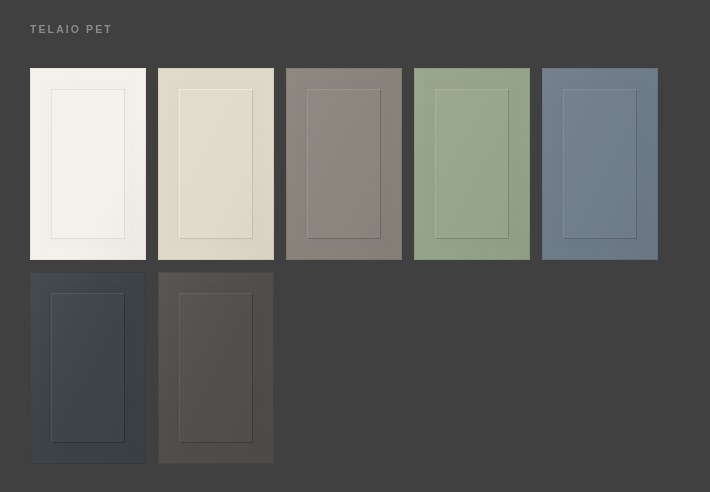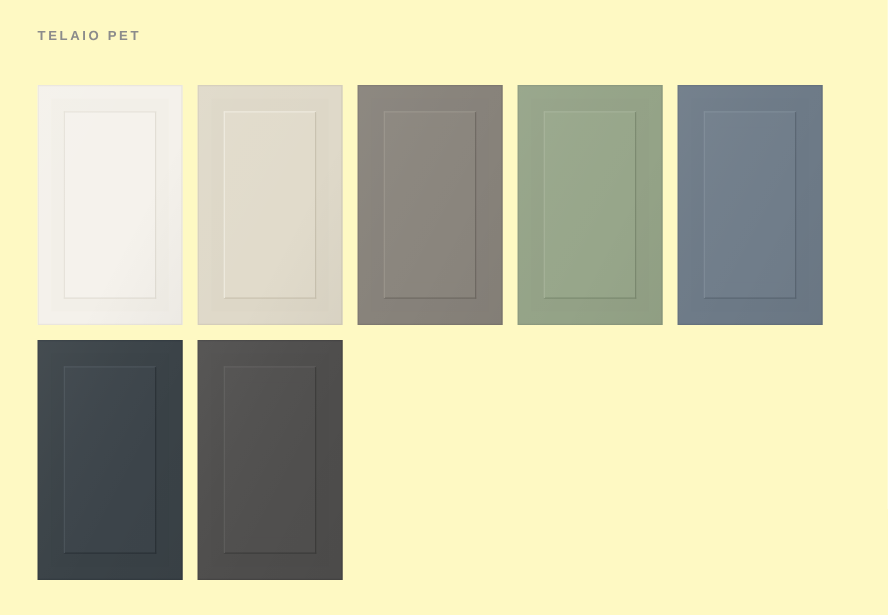--- a/index.html
+++ b/index.html
@@ -11,21 +11,21 @@
     height: 492px;
     background: #ffffff;
     font-family: "Liberation Sans", sans-serif;
     overflow: hidden;
   }
 
   #page-root {
     position: relative;
     width: 710px;
     height: 492px;
-    background: #fef9c3;
+    background: #404040;
   }
 
   
   .section-title {
     position: absolute;
     left: 30px;
     top: 22px;
     font-size: 10.5px;
     font-weight: bold;
     letter-spacing: 2.1px;

